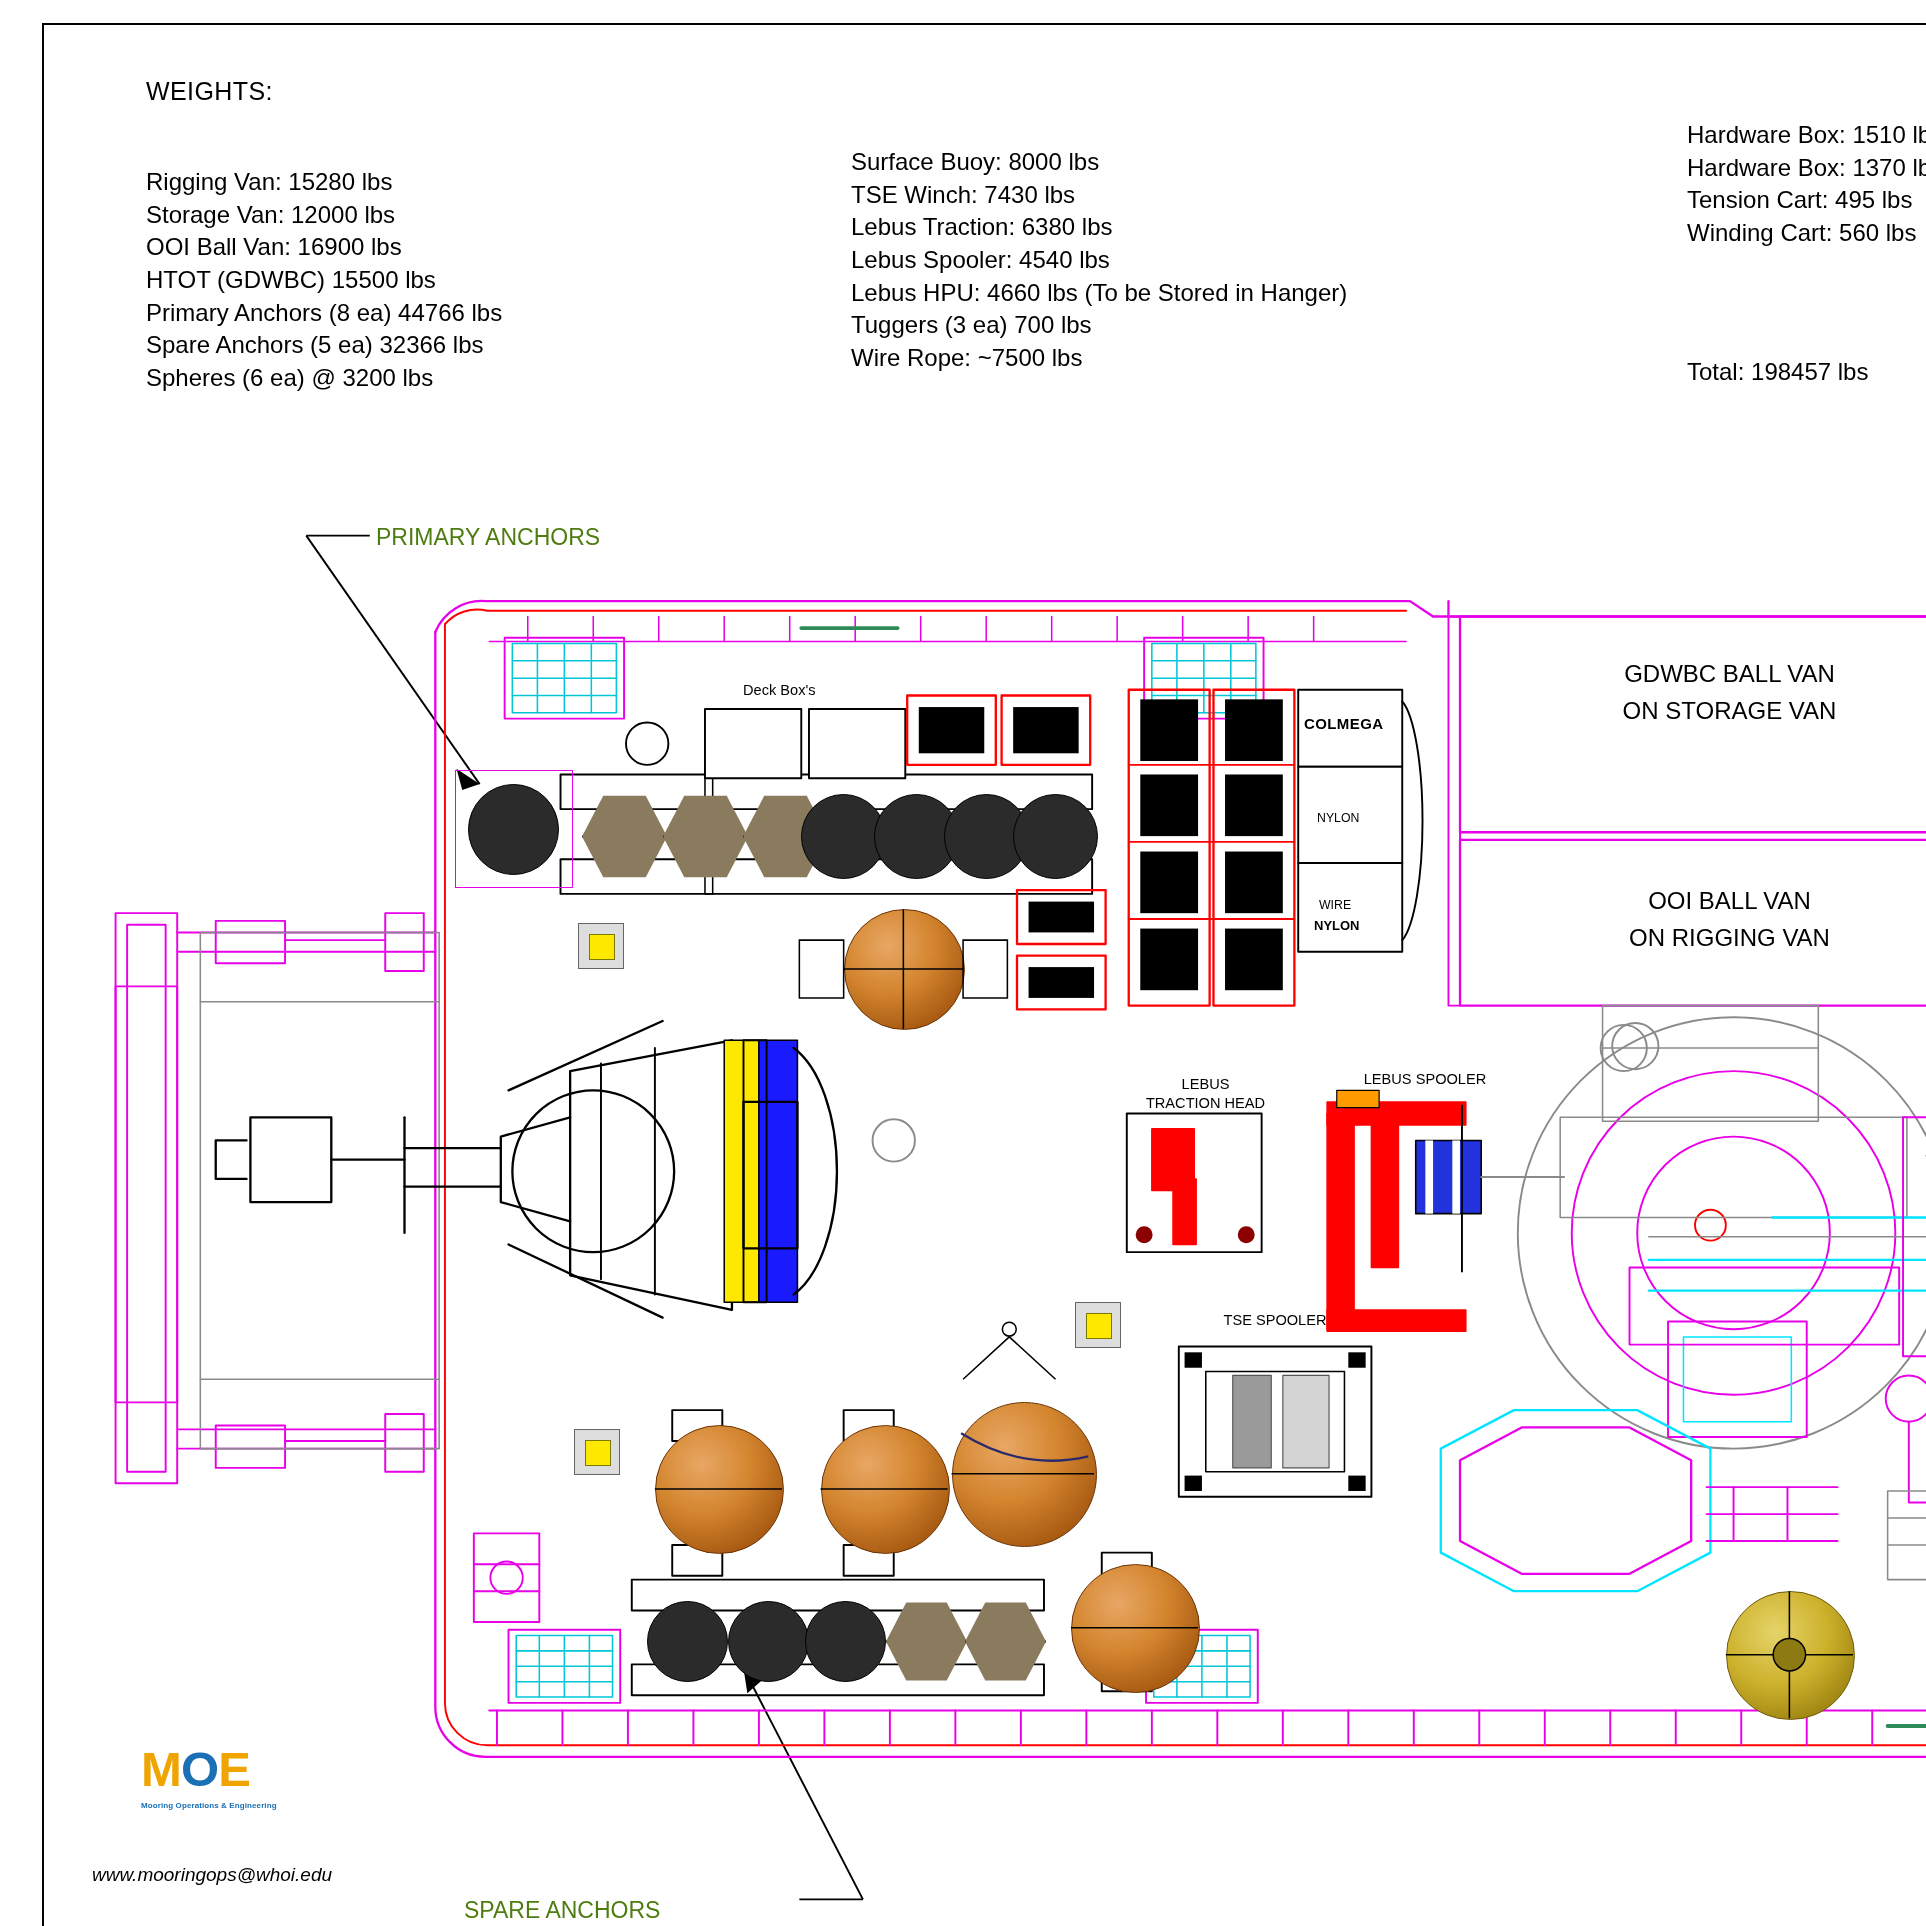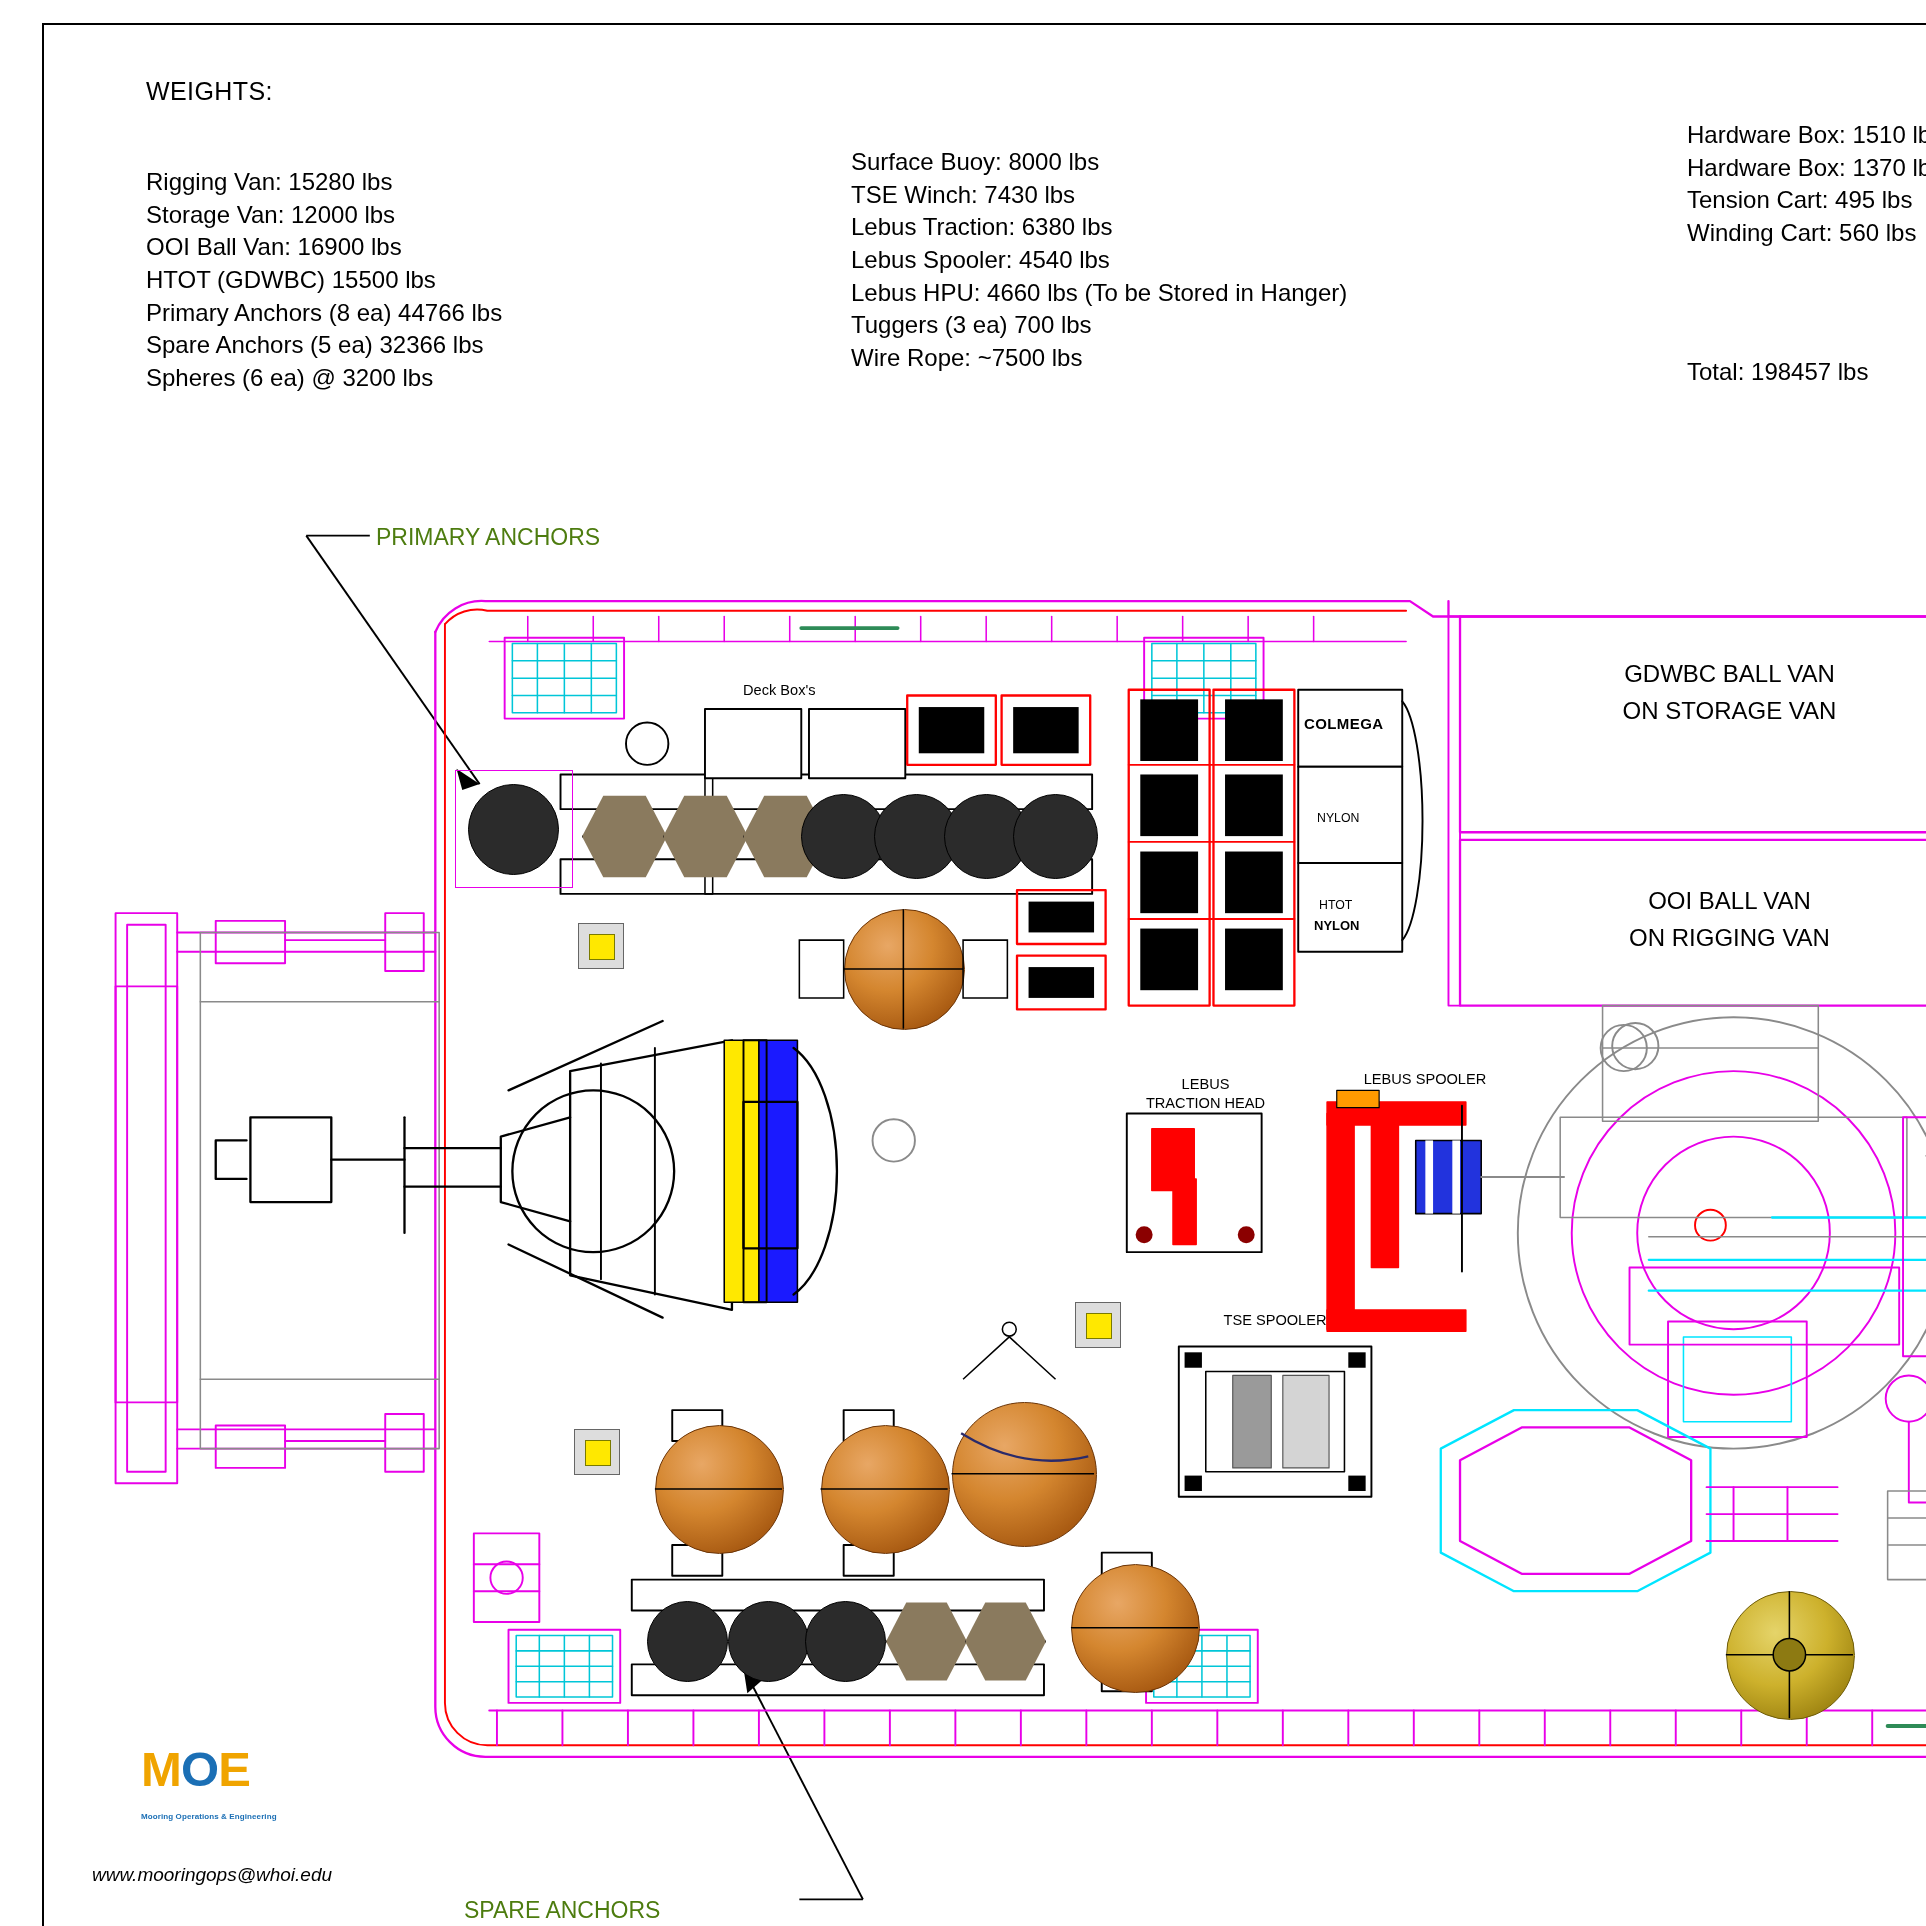--- a/index.html
+++ b/index.html
@@ -36,21 +36,21 @@
   .lbl-tse-spooler{left:1194px;top:1312px;font-size:14.6px;width:162px;}
   .lbl-colmega{left:1304px;top:715px;font-size:15px;font-weight:bold;letter-spacing:0.4px;}
   .lbl-nylon1{left:1317px;top:811px;font-size:12.3px;}
   .lbl-wire{left:1319px;top:898px;font-size:12.3px;}
   .lbl-nylon2{left:1314px;top:918px;font-size:13px;font-weight:bold;}
   
   .moe{position:absolute;left:141px;top:1745px;}
   .moe-text{font-size:49px;font-weight:bold;letter-spacing:-0.8px;line-height:1;}
   .moe-o{color:#1b6fb5;}
   .moe-y{color:#f0a400;}
-  .moe-sub{font-size:8px;color:#1b6fb5;font-weight:bold;letter-spacing:0.1px;margin-top:18px;}
+  .moe-sub{font-size:8px;color:#1b6fb5;font-weight:bold;letter-spacing:0.1px;margin-top:7px;}
   .moe-url{position:absolute;left:92px;top:1864px;font-size:19px;font-style:italic;color:#000;}
   .moe-rev{position:absolute;left:92px;top:1967px;font-size:19px;font-style:italic;color:#000;}
   
   .mg{position:absolute;border:1.2px solid #e800e8;}
   .sphere{
     position:absolute;border-radius:50%;
     background:radial-gradient(circle at 36% 30%, #e8a765 0%, #d4862f 40%, #a85a12 78%, #7d4008 100%);
     border:0.8px solid #6b3406;
   }
   .sphere-gold{
@@ -534,21 +534,21 @@
 
   <div class="lbl lbl-lebus-traction" style="text-align:center;">
     <div>LEBUS</div>
     <div>TRACTION HEAD</div>
   </div>
   <div class="lbl lbl-lebus-spooler">LEBUS SPOOLER</div>
   <div class="lbl lbl-tse-spooler">TSE SPOOLER</div>
 
   <div class="lbl lbl-colmega">COLMEGA</div>
   <div class="lbl lbl-nylon1">NYLON</div>
-  <div class="lbl lbl-wire">HTOT</div>
+  <div class="lbl lbl-wire">WIRE</div>
   <div class="lbl lbl-nylon2">NYLON</div>
 
   <div class="moe">
     <div class="moe-text">
       <span class="moe-y">M</span><span class="moe-o">O</span><span class="moe-y">E</span>
     </div>
     <div class="moe-sub">Mooring Operations &amp; Engineering</div>
   </div>
   <div class="moe-url">www.mooringops@whoi.edu</div>
   <div class="moe-rev">Rev 1.1</div>

